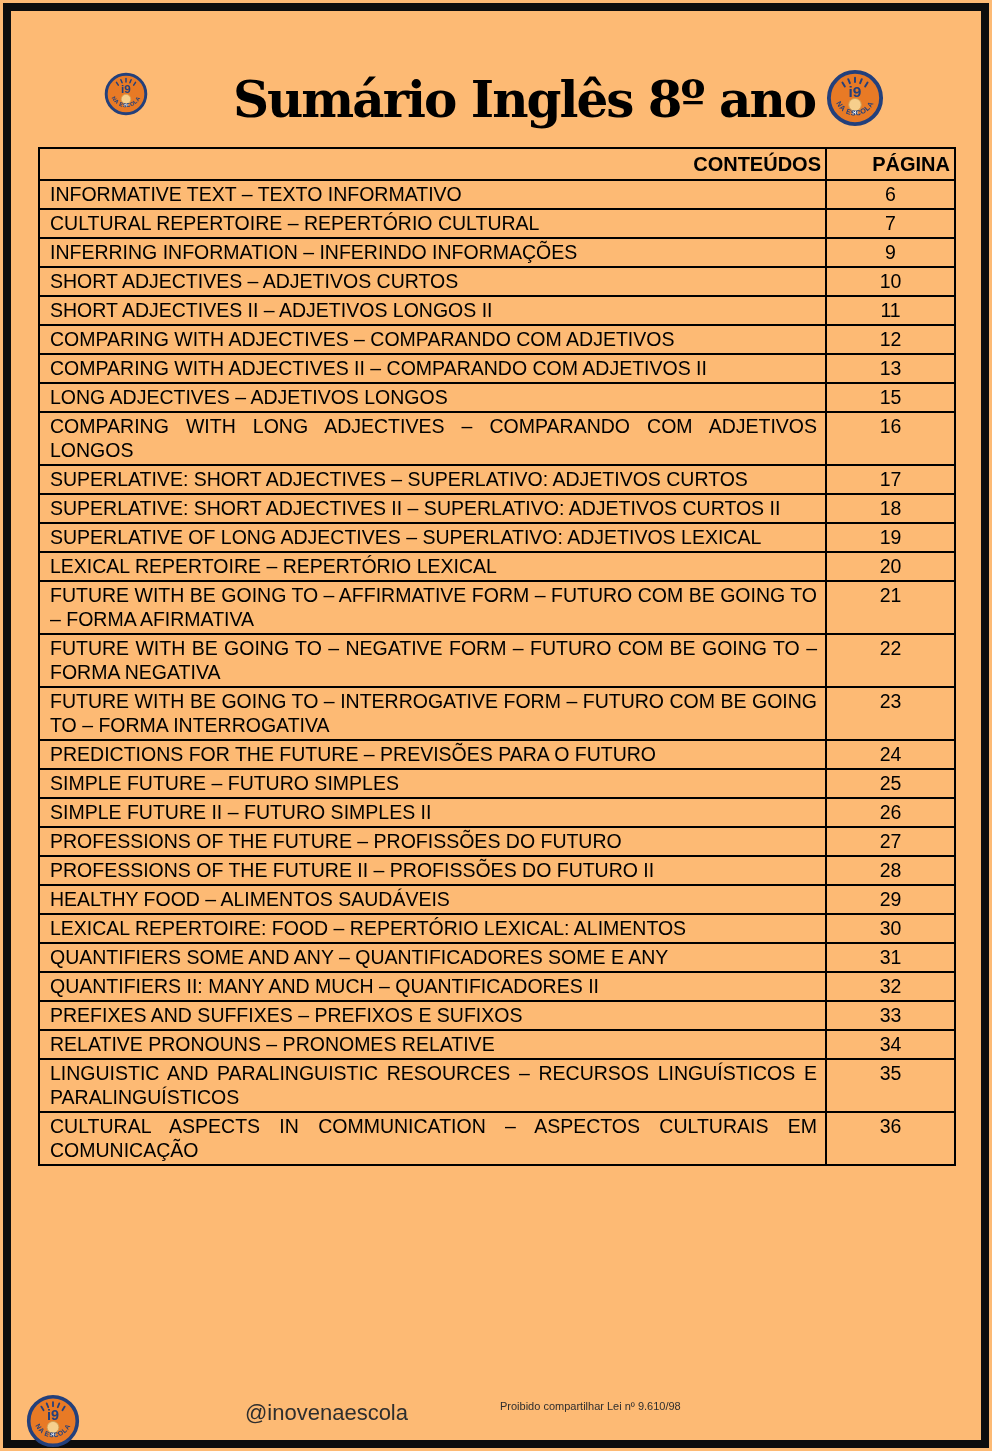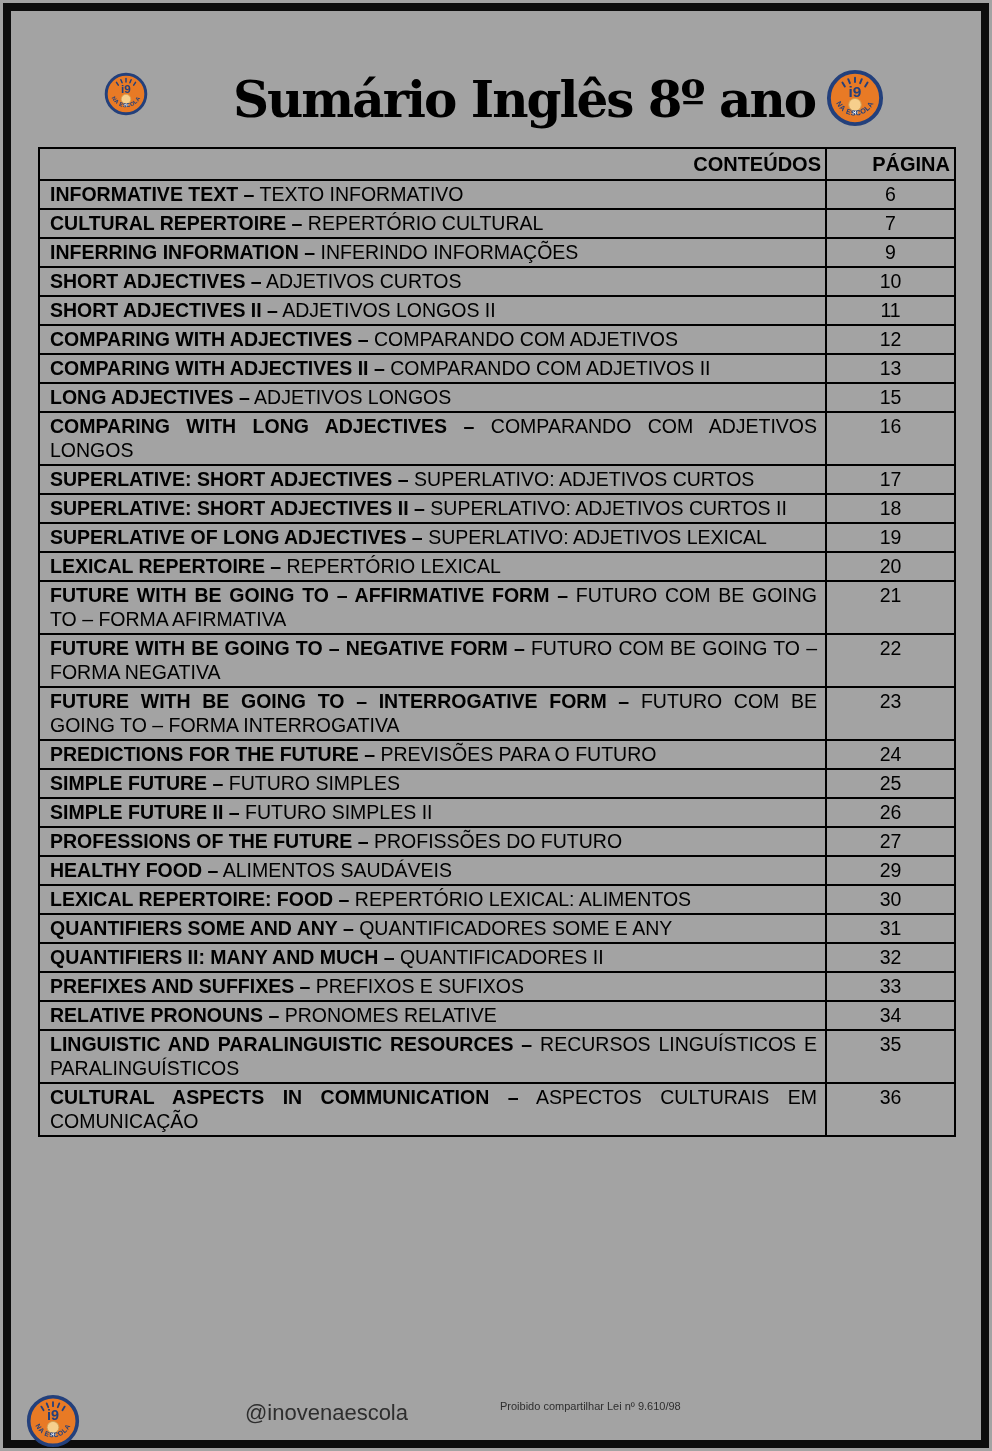--- a/index.html
+++ b/index.html
@@ -1,36 +1,36 @@
 <!DOCTYPE html>
 <html><head>
 <meta charset="utf-8">
 <style>
   html,body{margin:0;padding:0;background:#fff;}
-  .page{position:relative;width:992px;height:1451px;background:#a3a3a3;overflow:hidden;
+  .page{position:relative;width:992px;height:1451px;background:#fdba74;overflow:hidden;
         font-family:"Liberation Sans",sans-serif;color:#000;}
   .frame{position:absolute;left:3px;top:3px;right:3px;bottom:3px;border:8px solid #0d0d0d;z-index:1;}
 
   
   .logo{position:absolute;z-index:2;}
   .logo svg{display:block;}
   .title{position:absolute;top:70px;left:0;width:100%;margin:0;text-align:center;
          font-family:"DejaVu Serif","Liberation Serif",serif;font-weight:900;
          font-size:50px;letter-spacing:-2px;z-index:2;padding-left:28px;}
 
   
   table.toc{position:absolute;left:38px;top:147px;width:916px;z-index:2;
             border-collapse:collapse;table-layout:fixed;}
   table.toc th,table.toc td{border:2px solid #000;vertical-align:top;}
   table.toc th{font-size:20px;font-weight:bold;text-align:right;padding:3px 4px;line-height:24px;}
   col.c-content{width:787px;}
   col.c-page{width:129px;}
   td.cell-content{font-size:19.5px;line-height:24px;padding:1px 8px 2px 10px;
                   text-align:justify;}
-  td.cell-content b{font-weight:bold;}
+  td.cell-content b{font-weight:normal;}
   td.cell-page{font-size:19.5px;line-height:24px;text-align:center;padding:1px 2px 2px;}
 
   
   .footer-handle{position:absolute;left:245px;top:1400px;font-size:22px;color:#2e2e2e;z-index:2;}
   .footer-notice{position:absolute;left:500px;top:1400px;font-size:11px;color:#2e2e2e;z-index:2;}
   .logo-footer{left:26px;top:1394px;z-index:3;}
   .logo-top-left{left:104px;top:72px;}
   .logo-top-right{left:826px;top:69px;}
 </style>
 </head>
@@ -192,20 +192,24 @@
   <tr>
     <td class="cell-content"><b class="en">SIMPLE FUTURE II –</b><span class="pt"> FUTURO SIMPLES II</span></td>
     <td class="cell-page">26</td>
   </tr>
 
   <tr>
     <td class="cell-content"><b class="en">PROFESSIONS OF THE FUTURE –</b><span class="pt"> PROFISSÕES DO FUTURO</span></td>
     <td class="cell-page">27</td>
   </tr>
 
+  <tr>
+    <td class="cell-content"><b class="en">PROFESSIONS OF THE FUTURE II –</b><span class="pt"> PROFISSÕES DO FUTURO II</span></td>
+    <td class="cell-page">28</td>
+  </tr>
 
   <tr>
     <td class="cell-content"><b class="en">HEALTHY FOOD –</b><span class="pt"> ALIMENTOS SAUDÁVEIS</span></td>
     <td class="cell-page">29</td>
   </tr>
 
   <tr>
     <td class="cell-content"><b class="en">LEXICAL REPERTOIRE: FOOD –</b><span class="pt"> REPERTÓRIO LEXICAL: ALIMENTOS</span></td>
     <td class="cell-page">30</td>
   </tr>

